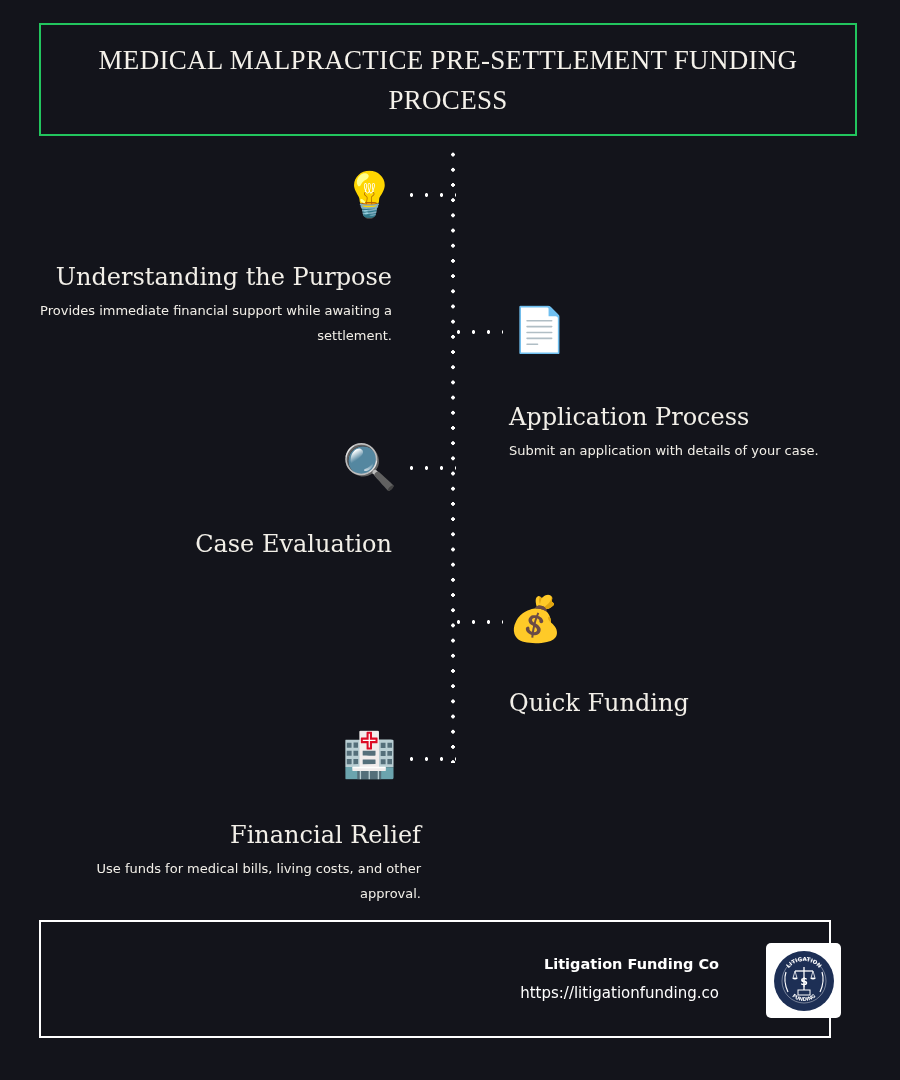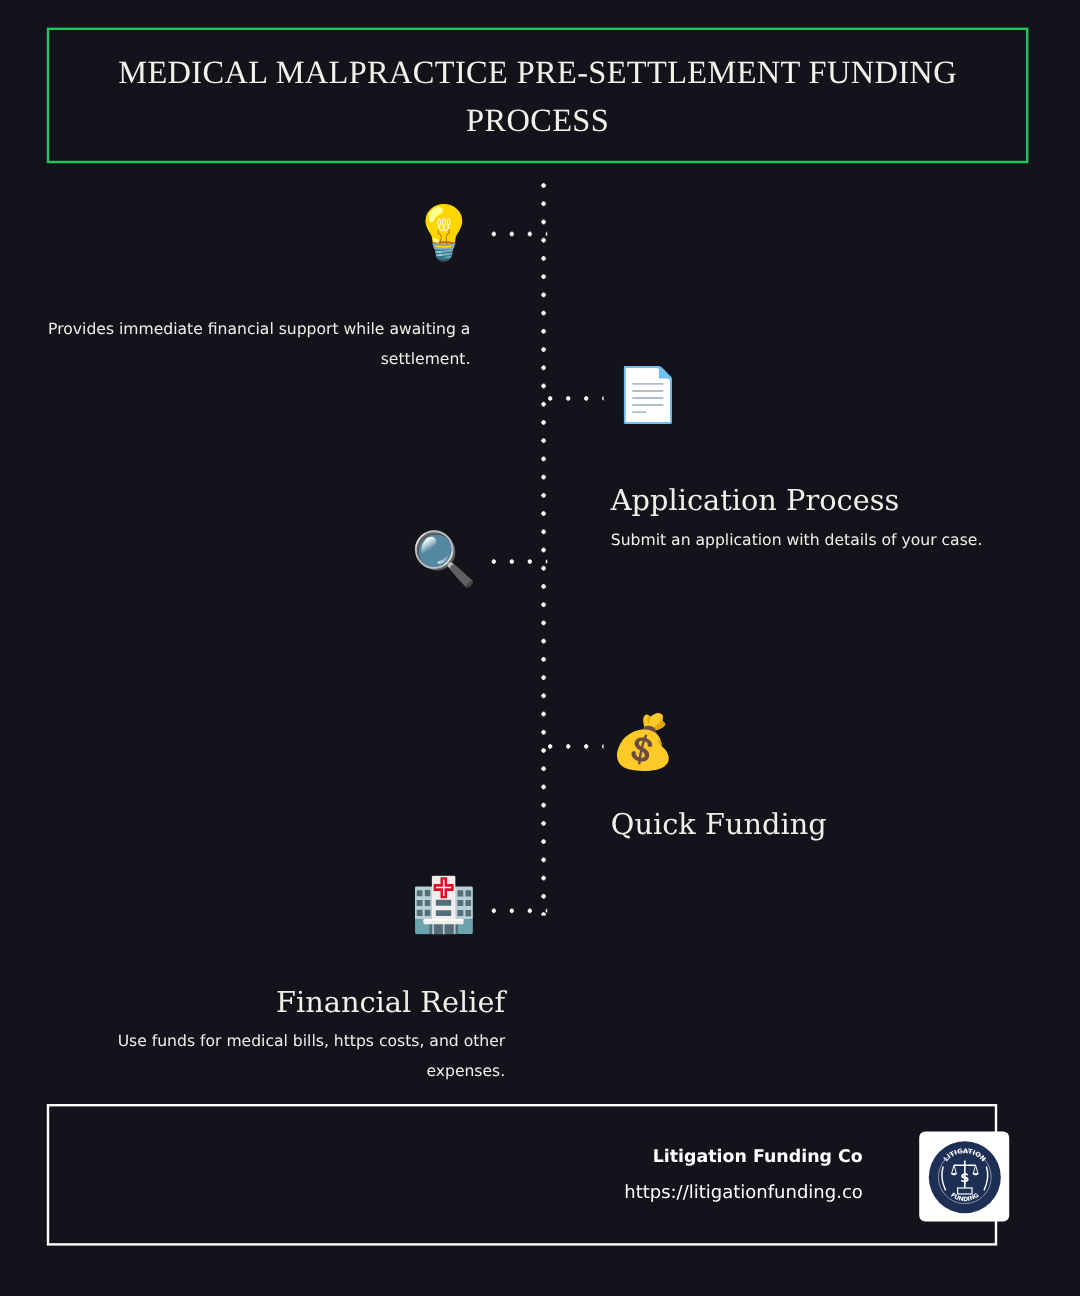--- a/index.html
+++ b/index.html
@@ -135,42 +135,44 @@
 <div class="vline"></div>
 
 <div class="hline" style="left:404px; top:193px; width:52px;"></div>
 <div class="hline" style="left:451px; top:330px; width:52px;"></div>
 <div class="hline" style="left:404px; top:466px; width:52px;"></div>
 <div class="hline" style="left:451px; top:620px; width:52px;"></div>
 <div class="hline" style="left:404px; top:757px; width:52px;"></div>
 
 <div class="icon" style="left:342px; top:170px;">💡</div>
 <div class="step left" style="left:30px; top:262px; width:362px;">
+  <h2 class="step-title">Understanding the Purpose</h2>
   <p class="step-desc" style="padding-left:10px;">Provides immediate financial support while awaiting a settlement.</p>
 </div>
 
 <div class="icon" style="left:512px; top:305px;">📄</div>
 <div class="step right" style="left:509px; top:390px; width:345px;margin-top:12px;">
   <h2 class="step-title">Application Process</h2>
   <p class="step-desc">Submit an application with details of your case.</p>
 </div>
 
 <div class="icon" style="left:342px; top:442px;">🔍</div>
 <div class="step left" style="left:40px; top:529px; width:352px;">
+  <h2 class="step-title">Case Evaluation</h2>
 </div>
 
 <div class="icon" style="left:508px; top:594px;">💰</div>
-<div class="step right" style="left:509px; top:672px; width:350px;">
+<div class="step right" style="left:509px; top:688px; width:350px;">
   <h2 class="step-title">Quick Funding</h2>
 </div>
 
 <div class="icon" style="left:342px; top:730px;">🏥</div>
 <div class="step left" style="left:76px; top:820px; width:345px;">
   <h2 class="step-title">Financial Relief</h2>
-  <p class="step-desc" style="padding-left:12px;">Use funds for medical bills, https costs, and other expenses.</p>
+  <p class="step-desc" style="padding-left:12px;">Use funds for medical bills, living costs, and other approval.</p>
 </div>
 
 <div class="footer-box">
   <div class="brand-name">Litigation Funding Co</div>
   <div class="brand-url">https://litigationfunding.co</div>
   <div class="logo">
     <svg width="62" height="62" viewBox="0 0 62 62">
       <circle cx="31" cy="31" r="30" fill="#1d2f55"></circle>
       <circle cx="31" cy="31" r="22" fill="none" stroke="#ffffff" stroke-width="0.8" opacity="0.5"></circle>
       <path id="arcTop" d="M 11 31 A 20 20 0 0 1 51 31" fill="none"></path>

